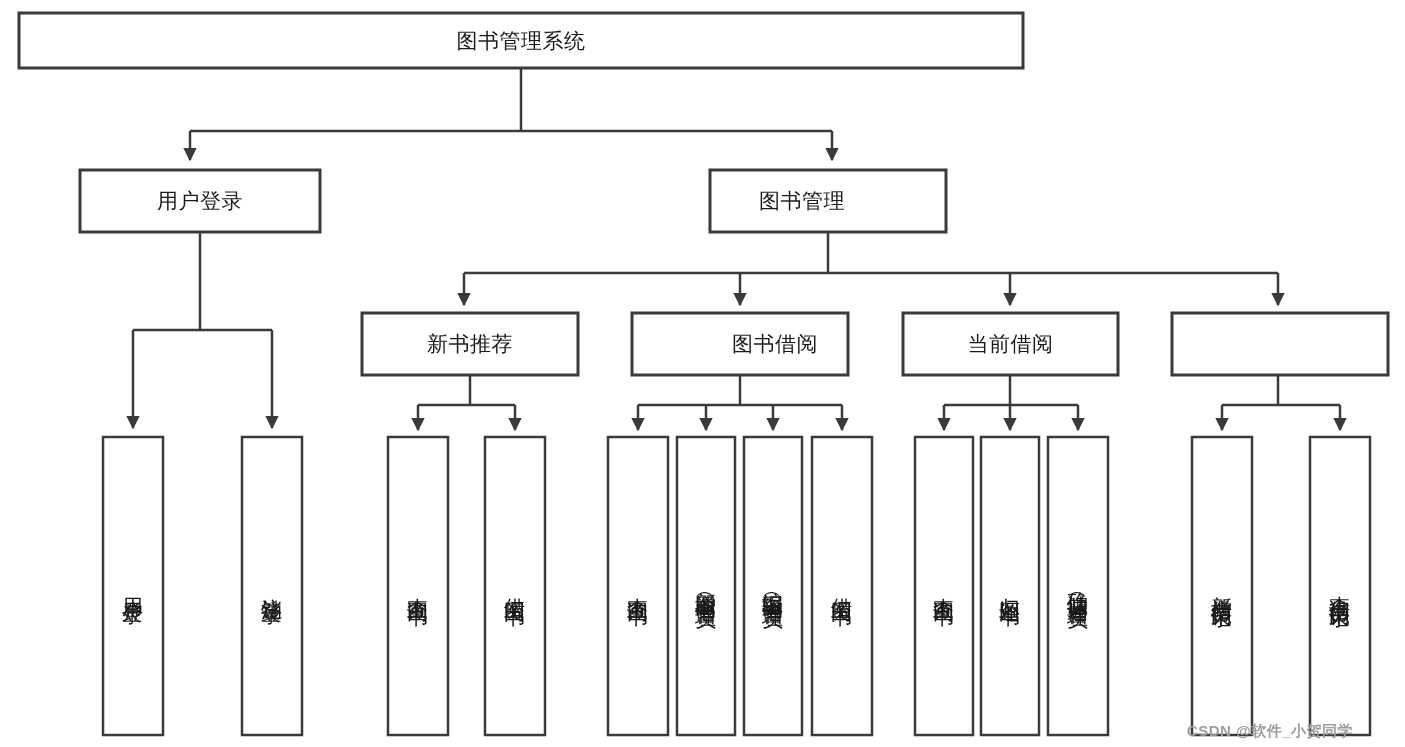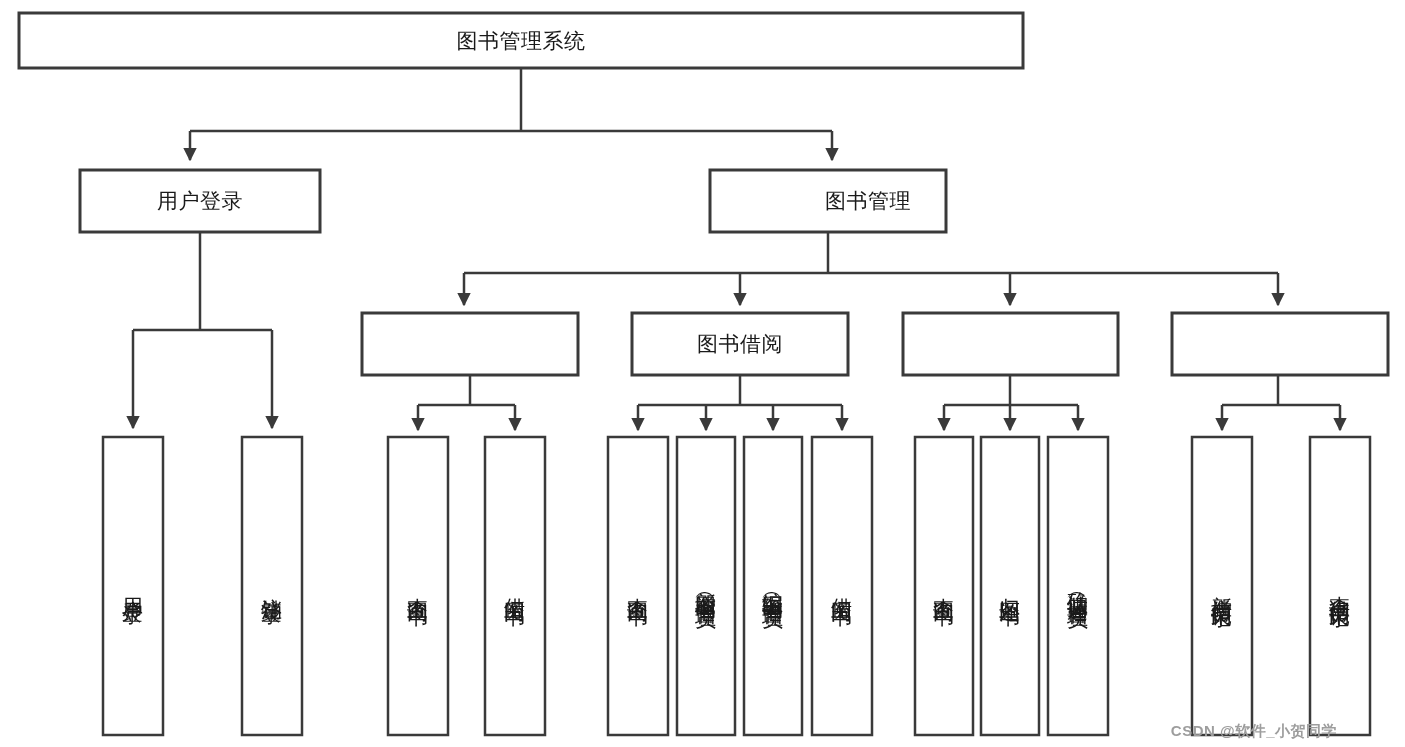--- a/index.html
+++ b/index.html
@@ -11,20 +11,21 @@
     width: 1405px;
     height: 747px;
     font-family: "Liberation Sans", "DejaVu Sans", sans-serif;
     overflow: hidden;
   }
   #diagram-root {
     position: relative;
     width: 1345px;
     height: 747px;
     background: #ffffff;
+    padding-left: 16px;
   }
   svg#diagram-svg {
     position: absolute;
     left: 0;
     top: 0;
     width: 1405px;
     height: 747px;
   }
   .node-box {
     fill: #ffffff;
@@ -170,23 +171,25 @@
     <rect class="node-box-thin" x="981" y="437" width="58" height="298"></rect>
     <rect class="node-box-thin" x="1048" y="437" width="60" height="298"></rect>
 
     <rect class="node-box-thin" x="1192" y="437" width="60" height="298"></rect>
     <rect class="node-box-thin" x="1310" y="437" width="60" height="298"></rect>
   </svg>
 
   <div class="h-label" style="left:19px; top:13px; width:1004px; height:55px;">图书管理系统</div>
 
   <div class="h-label" style="left:80px; top:170px; width:240px; height:62px;">用户登录</div>
-  <div class="h-label" style="left:750px; top:170px; width:236px; height:62px;">图书管理</div>
-
-  <div class="h-label" style="left:632px; top:313px; width:216px; height:62px;">图书借阅</div>
+  <div class="h-label" style="left:684px; top:170px; width:236px; height:62px;">图书管理</div>
+
+  <div class="h-label" style="left:362px; top:313px; width:216px; height:62px;">新书推荐</div>
+  <div class="h-label" style="left:667px; top:313px; width:216px; height:62px;">图书借阅</div>
+  <div class="h-label" style="left:903px; top:313px; width:215px; height:62px;">当前借阅</div>
 
   <div class="v-label" style="left:103px; top:437px; width:60px; height:298px;">用户登录</div>
   <div class="v-label" style="left:242px; top:437px; width:60px; height:298px;">注销登录</div>
 
   <div class="v-label" style="left:388px; top:437px; width:60px; height:298px;">查询图书</div>
   <div class="v-label" style="left:485px; top:437px; width:60px; height:298px;">借阅图书</div>
 
   <div class="v-label" style="left:608px; top:437px; width:60px; height:298px;">查询图书</div>
   <div class="v-label" style="left:677px; top:437px; width:58px; height:298px;">新增图书（管理员）</div>
   <div class="v-label" style="left:744px; top:437px; width:58px; height:298px;">编辑图书（管理员）</div>

